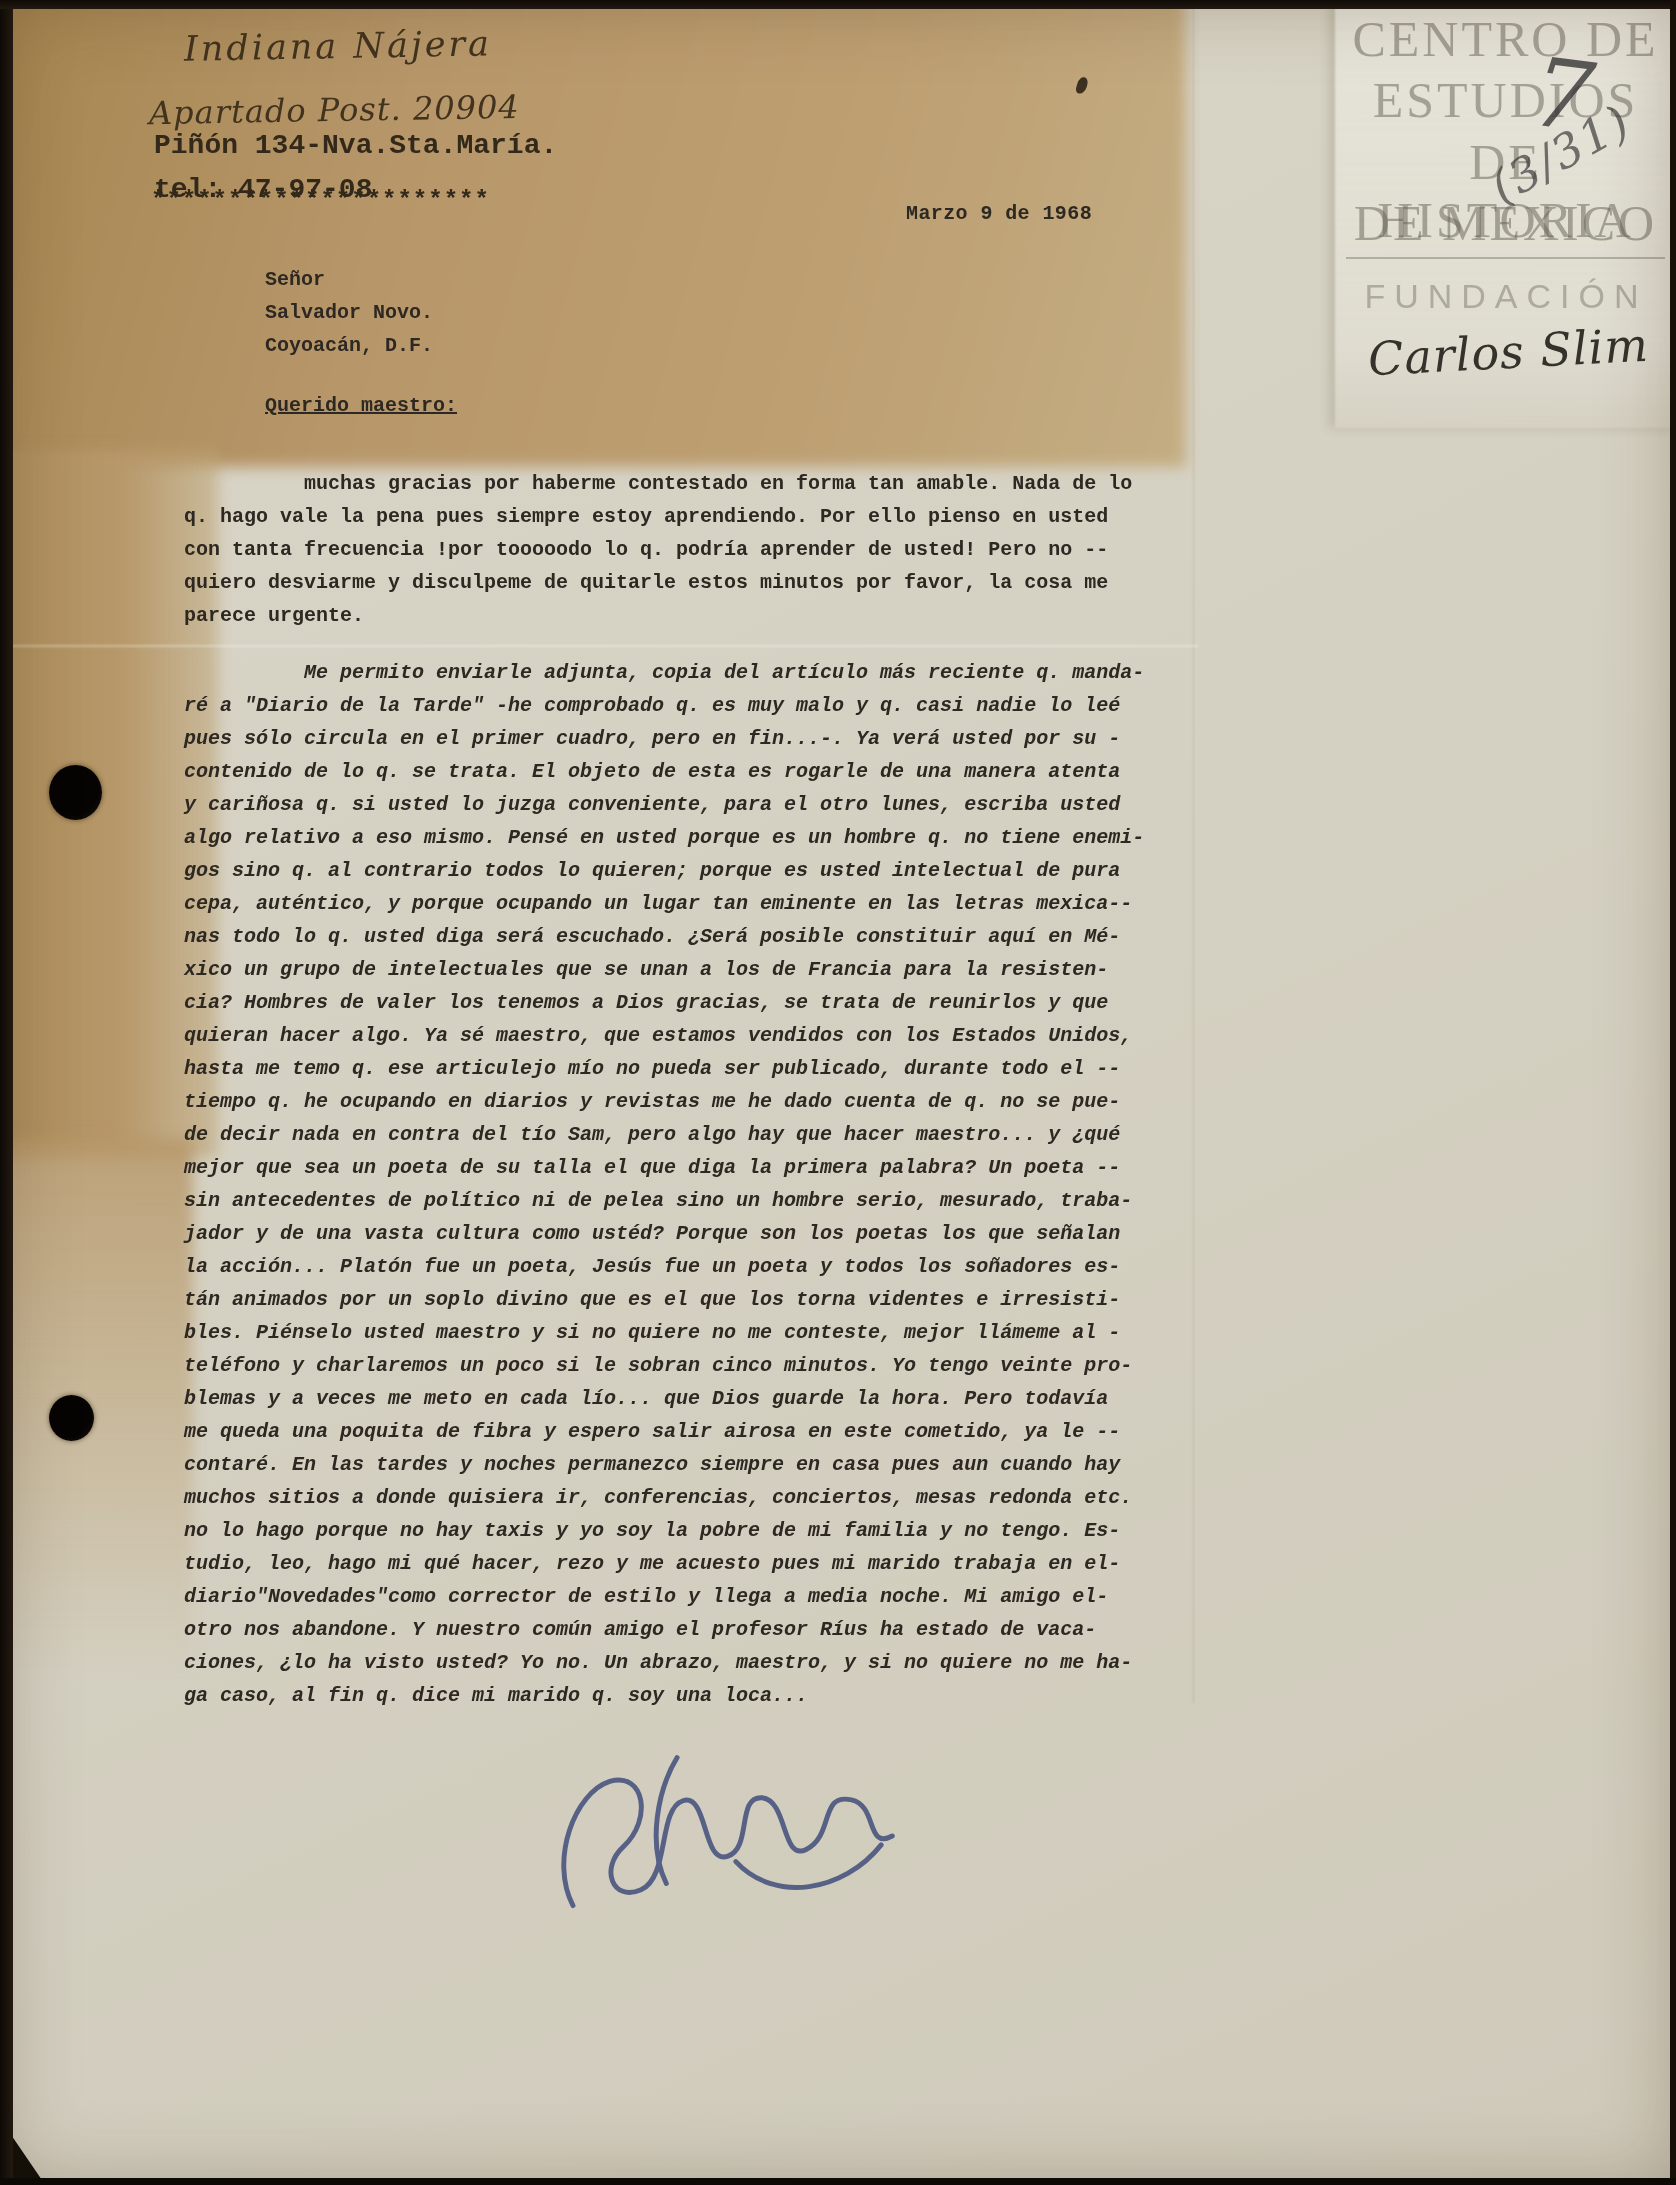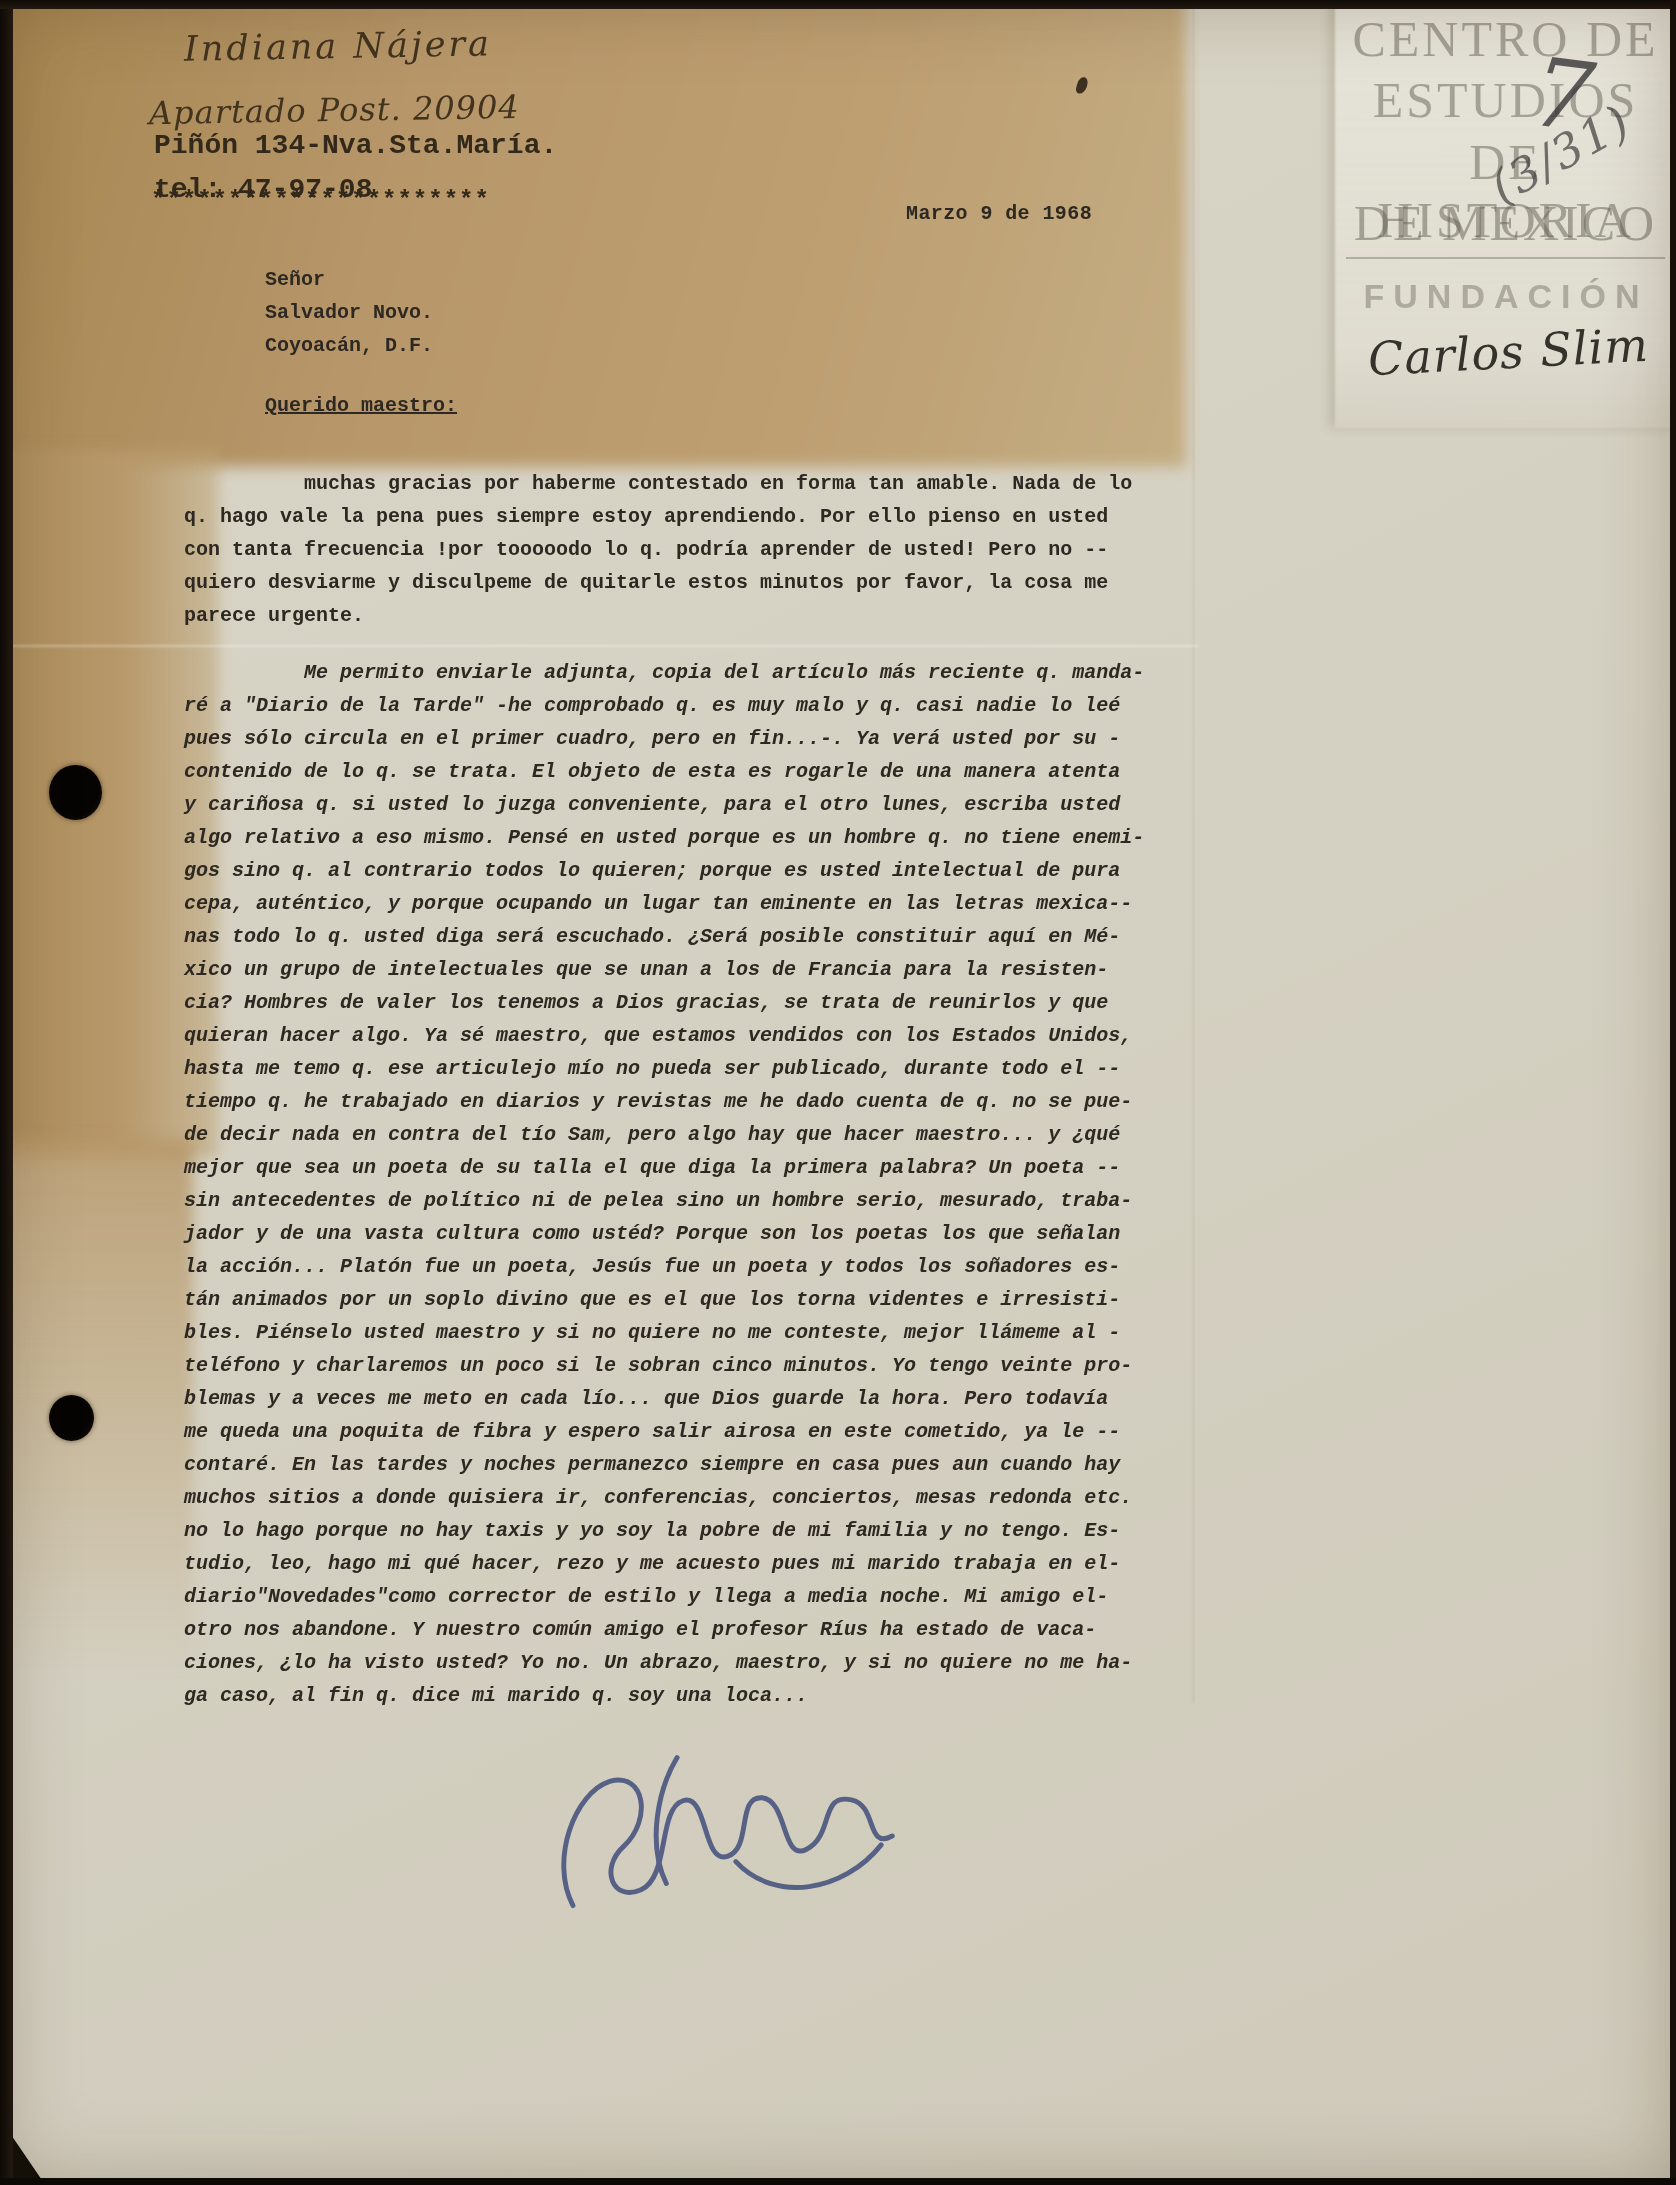--- a/index.html
+++ b/index.html
@@ -55,21 +55,21 @@
   #salutation{position:absolute;left:265px;top:394px;font-size:20px;text-decoration:underline;}
   .body-block{position:absolute;left:184px;width:990px;font-size:20px;line-height:33px;}
   #para1{top:467px;}
   #para2{top:656px;font-style:italic;}
   .typed-line{white-space:pre;}
   
   .wm{position:absolute;font-family:"Liberation Serif", serif;color:rgba(105,100,88,0.52);
       width:337px;left:1337px;text-align:center;font-size:50px;letter-spacing:3px;}
   #wm-divider{position:absolute;left:1346px;top:257px;width:319px;height:2px;background:rgba(110,105,92,0.42);}
   #wm-fundacion{position:absolute;left:1335px;top:277px;width:342px;text-align:center;
-      font-family:"Liberation Sans", sans-serif;font-size:34px;letter-spacing:9px;color:rgba(142,138,128,0.62);font-weight:bold;}
+      font-family:"Liberation Sans", sans-serif;font-size:34px;letter-spacing:9px;color:rgba(142,138,128,0.62);}
   #wm-carlos{position:absolute;left:1368px;top:325px;font-family:"DejaVu Serif", serif;font-style:italic;
       font-size:46px;color:#35322c;transform:rotate(-3deg);letter-spacing:1px;}
   #anno-7{position:absolute;left:1533px;top:40px;font-family:"DejaVu Serif", serif;font-style:italic;
       font-size:95px;color:rgba(55,55,55,0.8);transform:rotate(7deg);}
   #anno-frac{position:absolute;left:1485px;top:127px;font-family:"DejaVu Serif", serif;font-style:italic;
       font-size:46px;color:rgba(60,60,60,0.7);transform:rotate(-29deg);letter-spacing:2px;}
   
   #signature{position:absolute;left:535px;top:1742px;transform:rotate(-5deg);}
   #signature .sr{position:absolute;opacity:0;font-size:1px;}
 </style>
@@ -117,21 +117,21 @@
       <div class="typed-line">contenido de lo q. se trata. El objeto de esta es rogarle de una manera atenta</div>
       <div class="typed-line">y cariñosa q. si usted lo juzga conveniente, para el otro lunes, escriba usted</div>
       <div class="typed-line">algo relativo a eso mismo. Pensé en usted porque es un hombre q. no tiene enemi-</div>
       <div class="typed-line">gos sino q. al contrario todos lo quieren; porque es usted intelectual de pura</div>
       <div class="typed-line">cepa, auténtico, y porque ocupando un lugar tan eminente en las letras mexica--</div>
       <div class="typed-line">nas todo lo q. usted diga será escuchado. ¿Será posible constituir aquí en Mé-</div>
       <div class="typed-line">xico un grupo de intelectuales que se unan a los de Francia para la resisten-</div>
       <div class="typed-line">cia? Hombres de valer los tenemos a Dios gracias, se trata de reunirlos y que</div>
       <div class="typed-line">quieran hacer algo. Ya sé maestro, que estamos vendidos con los Estados Unidos,</div>
       <div class="typed-line">hasta me temo q. ese articulejo mío no pueda ser publicado, durante todo el --</div>
-      <div class="typed-line">tiempo q. he trabajado en diarios y revistas me he dado cuenta de q. no se pue-</div>
+      <div class="typed-line">tiempo q. he ocupando en diarios y revistas me he dado cuenta de q. no se pue-</div>
       <div class="typed-line">de decir nada en contra del tío Sam, pero algo hay que hacer maestro... y ¿qué</div>
       <div class="typed-line">mejor que sea un poeta de su talla el que diga la primera palabra? Un poeta --</div>
       <div class="typed-line">sin antecedentes de político ni de pelea sino un hombre serio, mesurado, traba-</div>
       <div class="typed-line">jador y de una vasta cultura como ustéd? Porque son los poetas los que señalan</div>
       <div class="typed-line">la acción... Platón fue un poeta, Jesús fue un poeta y todos los soñadores es-</div>
       <div class="typed-line">tán animados por un soplo divino que es el que los torna videntes e irresisti-</div>
       <div class="typed-line">bles. Piénselo usted maestro y si no quiere no me conteste, mejor llámeme al -</div>
       <div class="typed-line">teléfono y charlaremos un poco si le sobran cinco minutos. Yo tengo veinte pro-</div>
       <div class="typed-line">blemas y a veces me meto en cada lío... que Dios guarde la hora. Pero todavía</div>
       <div class="typed-line">me queda una poquita de fibra y espero salir airosa en este cometido, ya le --</div>

